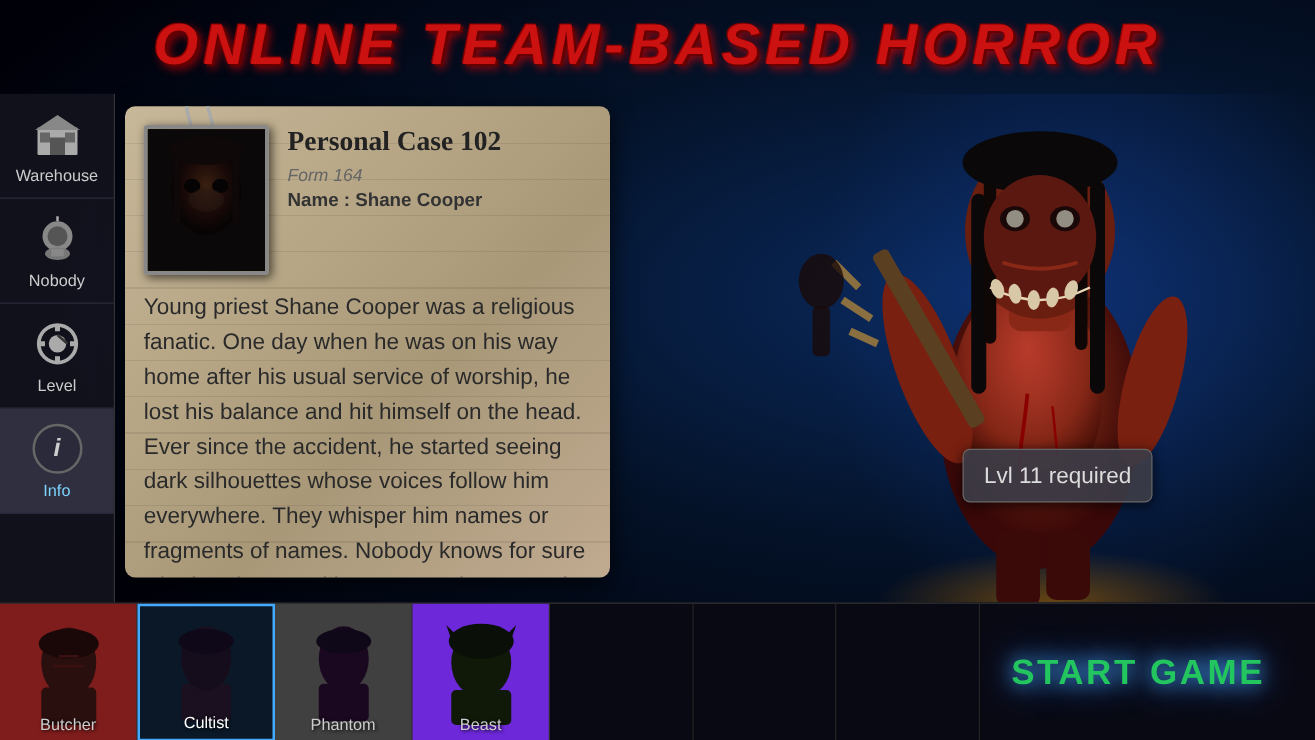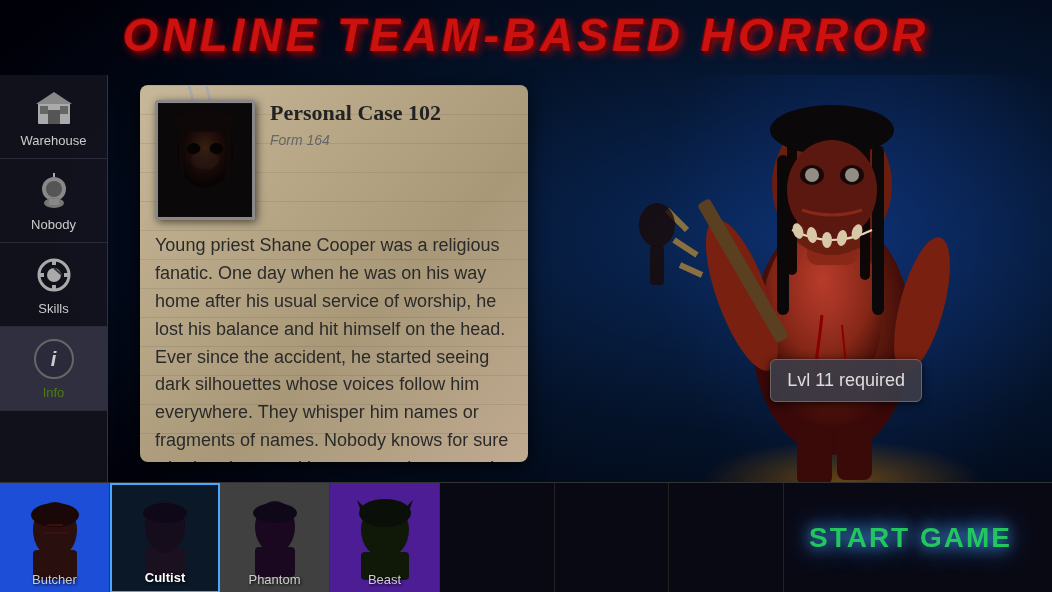--- a/index.html
+++ b/index.html
@@ -34,21 +34,21 @@
       font-style: italic;
       z-index: 10;
       text-transform: uppercase;
     }
 
     
     .sidebar {
       position: absolute;
       left: 0;
       top: 75px;
-      width: 108px;
+      width: 92px;
       bottom: 110px;
       background: rgba(20,20,30,0.85);
       display: flex;
       flex-direction: column;
       align-items: center;
       z-index: 10;
       border-right: 1px solid #333;
     }
     .sidebar-item {
       width: 100%;
@@ -69,21 +69,21 @@
       align-items: center;
       justify-content: center;
       margin-bottom: 4px;
     }
     .sidebar-label {
       color: #ccc;
       font-size: 13px;
       text-align: center;
     }
     .sidebar-item.active .sidebar-label {
-      color: #4d7c0f;
+      color: #7dd3fc;
     }
 
     
     .info-circle {
       width: 40px;
       height: 40px;
       border-radius: 50%;
       background: #2a2a3a;
       border: 2px solid #666;
       display: flex;
@@ -111,21 +111,20 @@
       left: 5px;
       top: 10px;
       width: 388px;
       bottom: 20px;
       background: linear-gradient(135deg, #c8b89a 0%, #b8a888 30%, #a89878 60%, #c0aa90 100%);
       border-radius: 8px;
       padding: 15px;
       box-shadow: 0 4px 20px rgba(0,0,0,0.8);
       overflow: hidden;
       z-index: 10;
-      margin-left: 40px;
     }
     .case-panel::before {
       content: '';
       position: absolute;
       inset: 0;
       background: 
         repeating-linear-gradient(0deg, transparent, transparent 28px, rgba(0,0,0,0.08) 28px, rgba(0,0,0,0.08) 29px);
       border-radius: 8px;
       pointer-events: none;
     }
@@ -266,21 +265,21 @@
     }
     .slot-label {
       color: #ccc;
       font-size: 13px;
       z-index: 2;
       position: relative;
       text-shadow: 1px 1px 3px #000;
     }
     .slot-label.selected-label {
       color: #fff;
-      font-weight: bold;
+      font-weight: normal;
     }
 
     .start-btn {
       margin-left: auto;
       margin-right: 15px;
       background: transparent;
       border: none;
       cursor: pointer;
       padding: 10px 25px;
     }
@@ -337,21 +336,21 @@
       <svg width="38" height="38" viewBox="0 0 38 38" fill="none">
         <circle cx="19" cy="19" r="15" stroke="#aaa" stroke-width="3" fill="none"></circle>
         <circle cx="19" cy="19" r="7" fill="#aaa"></circle>
         <rect x="17" y="4" width="4" height="5" fill="#aaa"></rect>
         <rect x="17" y="29" width="4" height="5" fill="#aaa"></rect>
         <rect x="4" y="17" width="5" height="4" fill="#aaa"></rect>
         <rect x="29" y="17" width="5" height="4" fill="#aaa"></rect>
         <line x1="19" y1="12" x2="27" y2="19" stroke="#333" stroke-width="2"></line>
       </svg>
     </div>
-    <span class="sidebar-label">Skills</span>
+    <span class="sidebar-label">Level</span>
   </div>
 
   <div class="sidebar-item active">
     <div class="sidebar-icon">
       <div class="info-circle">
         <span style="color:#ccc; font-size:20px; font-style:italic; font-weight:bold;">i</span>
       </div>
     </div>
     <span class="sidebar-label">Info</span>
   </div>
@@ -385,20 +384,21 @@
           <ellipse cx="38" cy="48" rx="7" ry="6" fill="#050303"></ellipse>
           <ellipse cx="62" cy="48" rx="7" ry="6" fill="#050303"></ellipse>
 
           <ellipse cx="50" cy="60" rx="15" ry="10" fill="#2a1a14" opacity="0.5"></ellipse>
         </svg>
       </div>
 
       <div class="case-info">
         <div class="case-title">Personal Case 102</div>
         <div class="case-subtitle">Form 164</div>
+        <div class="case-name">Name : Shane Cooper</div>
       </div>
     </div>
 
     <div class="case-body">Young priest Shane Cooper was a religious fanatic. One day when he was on his way home after his usual service of worship, he lost his balance and hit himself on the head. Ever since the accident, he started seeing dark silhouettes whose voices follow him everywhere. They whisper him names or fragments of names. Nobody knows for sure whether these entities appeared as a result of his head injury or if they are some kind of demonic force that possessed his consciousness. In the end, the "dark...</div>
   </div>
 
   <div class="monster-area">
 
     <div style="position:absolute; left:0; top:0; bottom:0; right:0; background: radial-gradient(ellipse 300px 400px at 60% 40%, rgba(20,60,150,0.4) 0%, transparent 70%);"></div>
 
@@ -472,21 +472,21 @@
   </div>
 
   <div class="level-badge">
     <span>Lvl 11 required</span>
   </div>
 
 </div>
 
 <div class="bottom-bar">
 
-  <div class="character-slot" style="background:#1d4ed8;">
+  <div class="character-slot" style="background:#7f1d1d;">
     <div class="slot-bg">
       <svg width="100" height="85" viewBox="0 0 100 85">
         <ellipse cx="50" cy="35" rx="22" ry="28" fill="#2a0f0f"></ellipse>
         <ellipse cx="50" cy="20" rx="24" ry="12" fill="#1a0808"></ellipse>
         <rect x="28" y="55" width="44" height="30" fill="#2a0f0f" rx="4"></rect>
 
         <line x1="42" y1="30" x2="58" y2="30" stroke="#3a1010" stroke-width="2"></line>
         <line x1="38" y1="38" x2="62" y2="38" stroke="#3a1010" stroke-width="2"></line>
       </svg>
     </div>
@@ -510,21 +510,21 @@
     <div class="slot-bg">
       <svg width="100" height="85" viewBox="0 0 100 85">
         <ellipse cx="50" cy="32" rx="20" ry="26" fill="#1a0820"></ellipse>
         <ellipse cx="50" cy="18" rx="22" ry="10" fill="#0f0818"></ellipse>
         <rect x="30" y="52" width="40" height="30" fill="#1a0820" rx="4"></rect>
       </svg>
     </div>
     <span class="slot-label">Phantom</span>
   </div>
 
-  <div class="character-slot" style="background:#4c1d95;">
+  <div class="character-slot" style="background:#6d28d9;">
     <div class="slot-bg">
       <svg width="100" height="85" viewBox="0 0 100 85">
         <ellipse cx="50" cy="35" rx="24" ry="28" fill="#101808"></ellipse>
         <ellipse cx="50" cy="18" rx="26" ry="14" fill="#0a1008"></ellipse>
         <rect x="26" y="57" width="48" height="28" fill="#101808" rx="4"></rect>
 
         <polygon points="28,22 22,5 35,18" fill="#0a1008"></polygon>
         <polygon points="72,22 78,5 65,18" fill="#0a1008"></polygon>
       </svg>
     </div>

